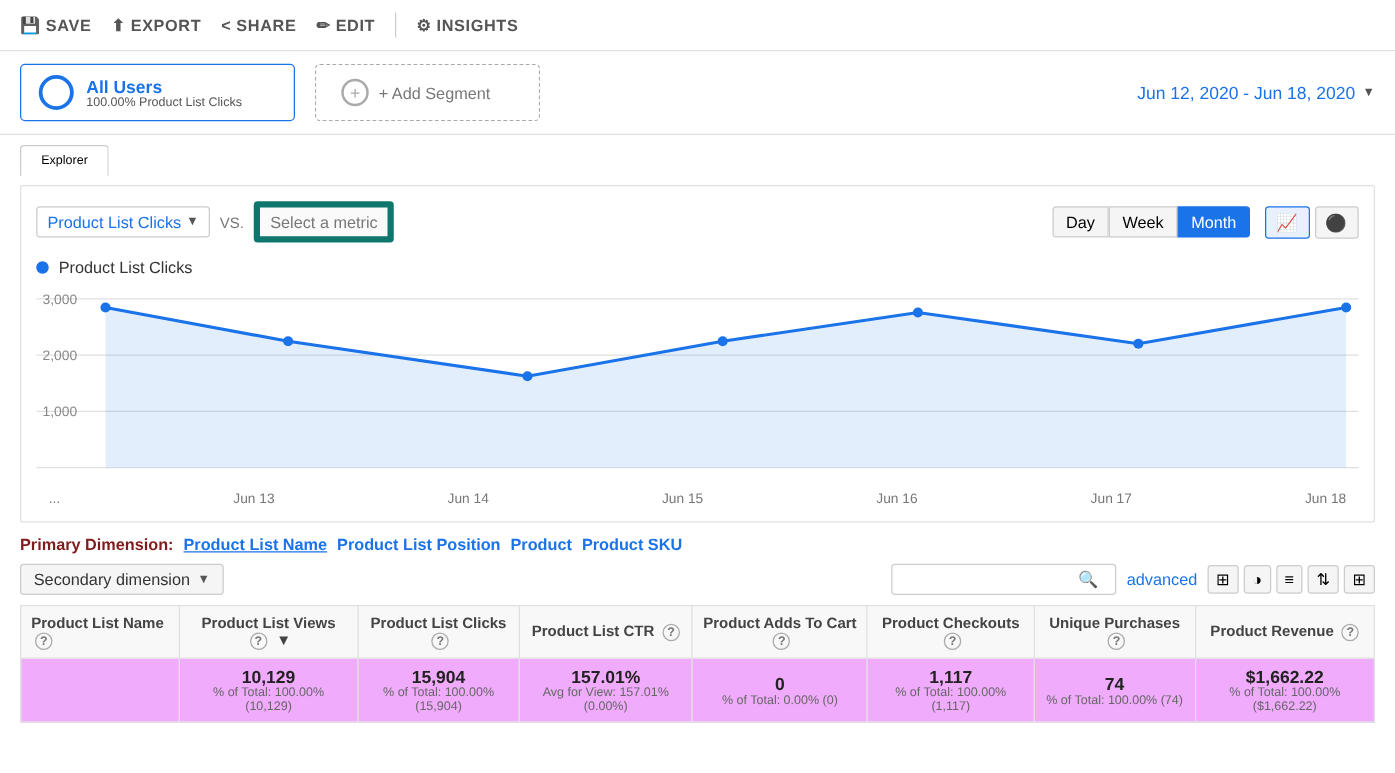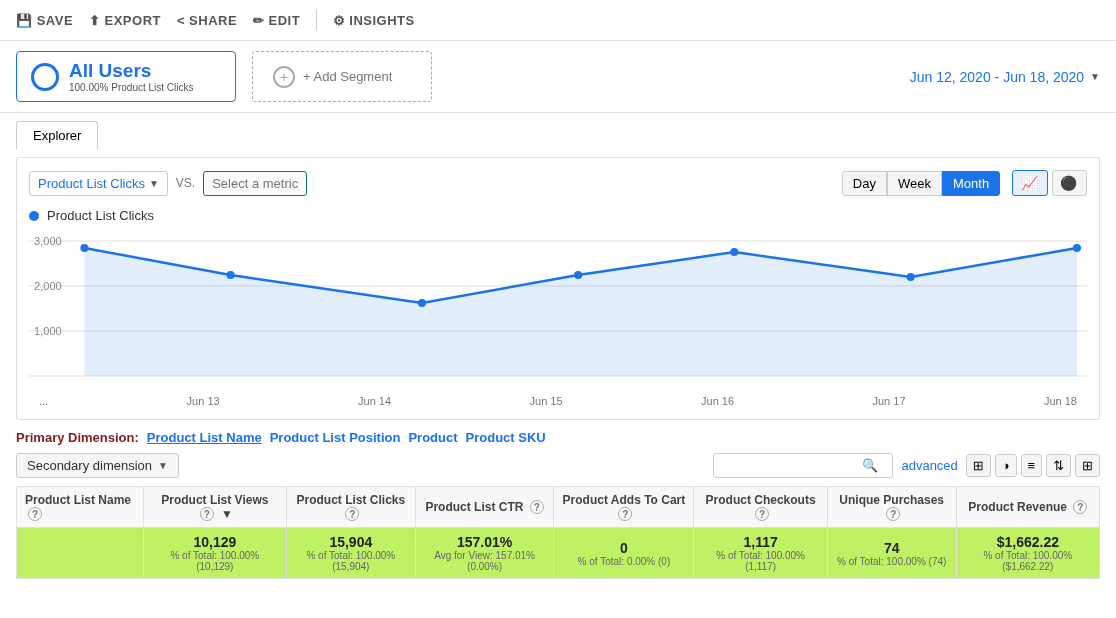--- a/index.html
+++ b/index.html
@@ -11,38 +11,38 @@
     .verified-icon { color: #0b8043; font-size: 16px; }
     .header-actions { display: flex; align-items: center; gap: 16px; }
     .header-btn { display: flex; align-items: center; gap: 4px; color: #555; font-size: 13px; cursor: pointer; text-transform: uppercase; font-weight: 600; letter-spacing: 0.5px; }
     .sep { width: 1px; height: 20px; background: #ccc; }
 
     
     .segment-bar { display: flex; align-items: center; justify-content: space-between; padding: 10px 16px; border-bottom: 1px solid #e0e0e0; }
     .segment-left { display: flex; gap: 16px; }
     .segment-chip { display: flex; align-items: center; gap: 10px; border: 1px solid #1a73e8; border-radius: 4px; padding: 8px 14px; min-width: 220px; }
     .segment-circle { width: 28px; height: 28px; border-radius: 50%; border: 3px solid #1a73e8; flex-shrink: 0; }
-    .segment-text .name { font-size: 19px; color: #1a73e8; font-weight: 600; }
+    .segment-text .name { font-size: 14px; color: #1a73e8; font-weight: 600; }
     .segment-text .sub { font-size: 10px; color: #555; }
     .add-segment { display: flex; align-items: center; gap: 8px; border: 1px dashed #aaa; border-radius: 4px; padding: 8px 20px; color: #777; cursor: pointer; min-width: 180px; }
     .add-circle { width: 22px; height: 22px; border-radius: 50%; border: 2px solid #aaa; display: flex; align-items: center; justify-content: center; color: #aaa; font-size: 14px; }
     .date-range { display: flex; align-items: center; gap: 6px; font-size: 14px; color: #1a73e8; cursor: pointer; }
 
     
     .explorer-tab { padding: 8px 16px; }
-    .tab-btn { border: 1px solid #ccc; border-bottom: none; padding: 6px 16px; background: #f5f5f5; cursor: pointer; font-size: 13px; border-radius: 3px 3px 0 0; }
+    .tab-btn { border: 1px solid #ccc; border-bottom: none; padding: 6px 16px; background: #f5f5f5; cursor: pointer; font-size: 10px; border-radius: 3px 3px 0 0; }
     .tab-btn.active { background: #fff; border-bottom: 1px solid #fff; margin-bottom: -1px; position: relative; z-index: 1; }
 
     
     .chart-area { border: 1px solid #e0e0e0; margin: 0 16px; padding: 12px; border-radius: 2px; }
     .chart-controls { display: flex; align-items: center; justify-content: space-between; margin-bottom: 12px; }
     .metric-selector { display: flex; align-items: center; gap: 8px; }
     .metric-dropdown { border: 1px solid #ccc; border-radius: 3px; padding: 4px 8px; font-size: 13px; display: flex; align-items: center; gap: 4px; cursor: pointer; color: #1a73e8; background: #fff; }
     .vs-label { color: #777; font-size: 12px; }
-    .select-metric { color: #777; font-size: 13px; padding: 4px 8px; border: 1px solid #0f766e; border-radius: 3px; background: #fafafa; cursor: pointer; }
+    .select-metric { color: #777; font-size: 13px; padding: 4px 8px; border: 5px solid #0f766e; border-radius: 3px; background: #fafafa; cursor: pointer; }
     .chart-type-controls { display: flex; align-items: center; gap: 4px; }
     .period-btn { border: 1px solid #ccc; padding: 4px 10px; background: #f5f5f5; cursor: pointer; font-size: 13px; }
     .period-btn.active { background: #1a73e8; color: #fff; border-color: #1a73e8; }
     .period-btn:first-child { border-radius: 3px 0 0 3px; }
     .period-btn:last-child { border-radius: 0 3px 3px 0; }
     .view-icons { display: flex; gap: 4px; margin-left: 8px; }
     .view-icon-btn { border: 1px solid #ccc; padding: 4px 8px; background: #f5f5f5; cursor: pointer; font-size: 14px; border-radius: 3px; }
     .view-icon-btn.active { background: #e8f0fe; border-color: #1a73e8; }
 
     
@@ -70,21 +70,21 @@
     .table-icon-btn { border: 1px solid #ccc; padding: 3px 6px; background: #f5f5f5; cursor: pointer; font-size: 13px; border-radius: 3px; }
 
     
     .data-table { width: 100%; border-collapse: collapse; font-size: 12px; }
     .data-table th { background: #f8f8f8; border: 1px solid #e0e0e0; padding: 6px 8px; text-align: center; font-weight: 600; color: #444; vertical-align: middle; }
     .data-table th.left { text-align: left; }
     .data-table td { border: 1px solid #e0e0e0; padding: 6px 8px; text-align: center; color: #444; vertical-align: middle; }
     .data-table td.left { text-align: left; }
     .th-sort { display: inline-block; margin-left: 4px; }
     .help-icon { display: inline-block; width: 14px; height: 14px; border-radius: 50%; border: 1px solid #aaa; font-size: 10px; color: #777; text-align: center; line-height: 13px; cursor: pointer; margin-left: 3px; }
-    .stats-row td { background: #bef264; font-size: 12px; }
+    .stats-row td { background: #f0abfc; font-size: 12px; }
     .stat-main { font-size: 14px; font-weight: 600; color: #222; }
     .stat-sub { font-size: 10px; color: #666; }
     .chevron { font-size: 10px; color: #555; }
   </style>
 </head>
 <body>
 
 <div class="header">
   <div class="header-actions">
     <div class="header-btn">

